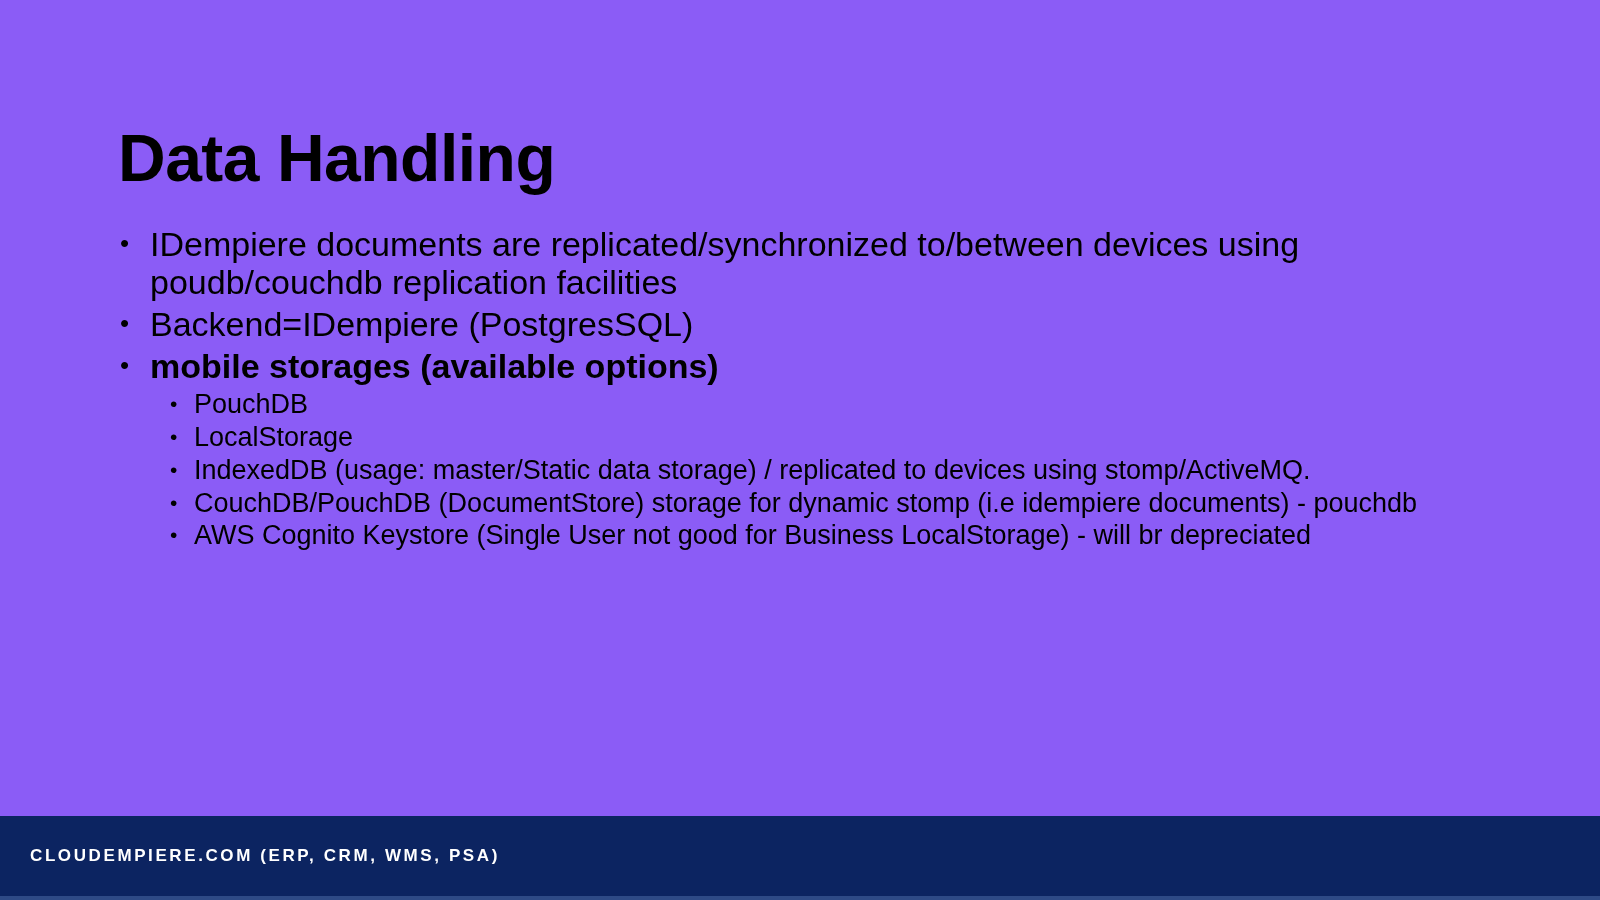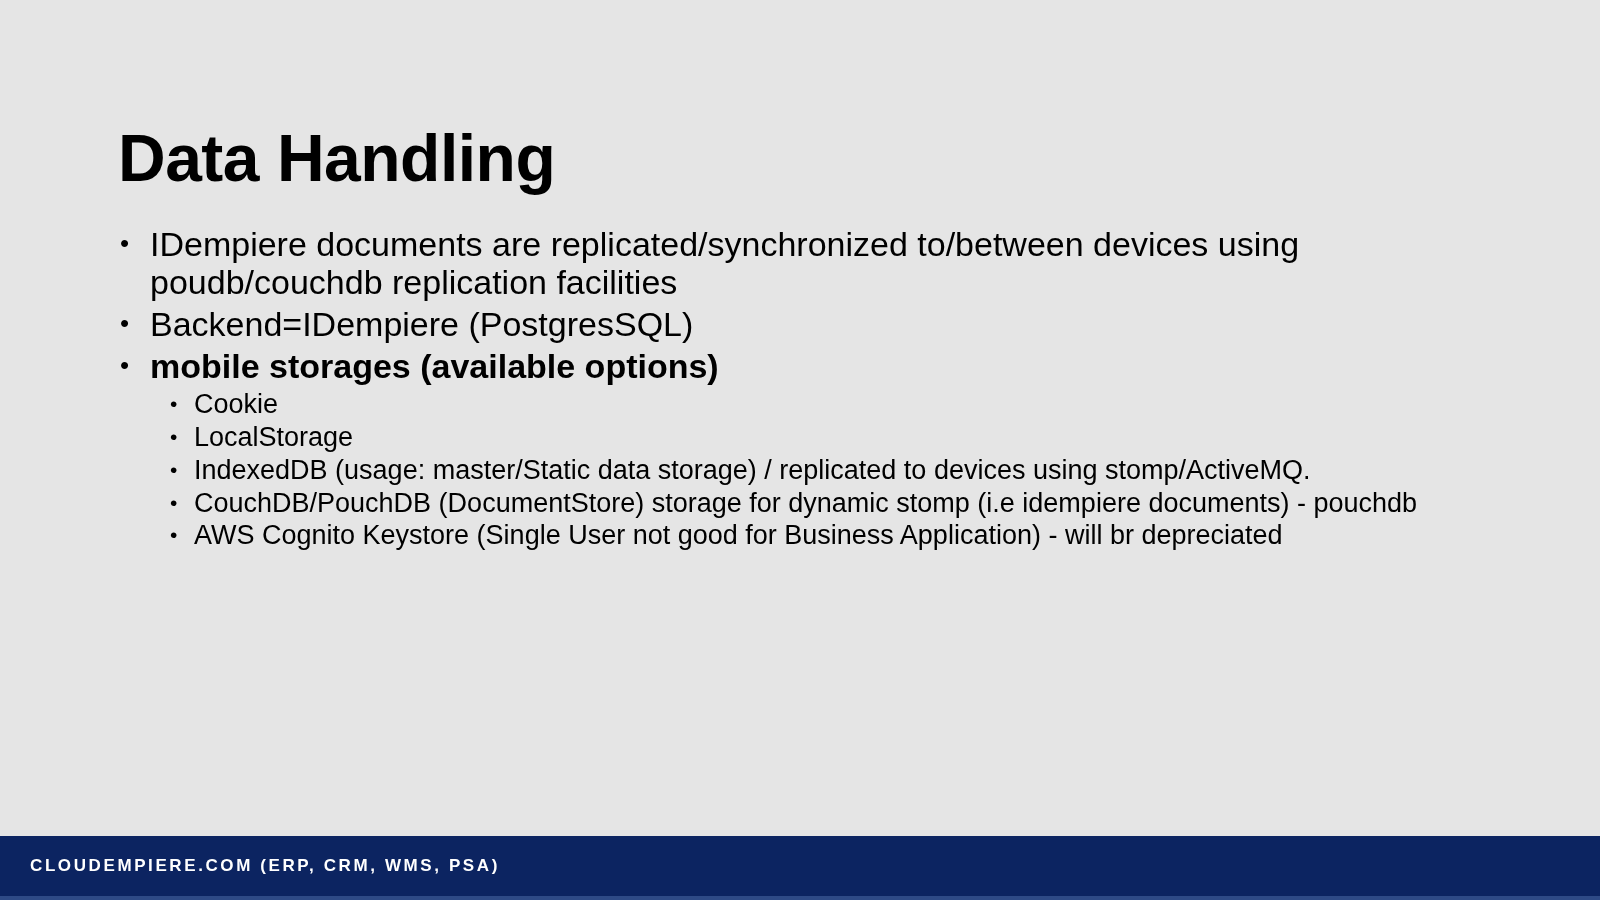--- a/index.html
+++ b/index.html
@@ -11,21 +11,21 @@
     height: 900px;
     background: #ffffff;
     font-family: "Liberation Sans", sans-serif;
     overflow: hidden;
   }
 
   .slide {
     position: relative;
     width: 1600px;
     height: 900px;
-    background: #e5e5e5;
+    background: #8b5cf6;
     box-sizing: border-box;
   }
 
   
   .slide-title {
     position: absolute;
     left: 118px;
     top: 80px;
     width: 1380px;
     font-size: 66px;
@@ -102,21 +102,21 @@
     line-height: 1.45;
     color: #000000;
   }
 
   
   .footer-bar {
     position: absolute;
     left: 0;
     bottom: 4px;
     width: 1600px;
-    height: 60px;
+    height: 80px;
     background: #0c2461;
     display: flex;
     align-items: center;
   }
   .footer-rule {
     position: absolute;
     left: 0;
     bottom: 0;
     width: 1600px;
     height: 4px;
@@ -147,25 +147,25 @@
       </li>
 
       <li class="bullet1">
         <span class="b1-text">Backend=IDempiere (PostgresSQL)</span>
       </li>
 
       <li class="bullet1 bold">
         <span class="b1-text">mobile storages (available options)</span>
 
         <ul class="level2">
-          <li class="bullet2">Cookie</li>
+          <li class="bullet2">PouchDB</li>
           <li class="bullet2">LocalStorage</li>
           <li class="bullet2">IndexedDB (usage: master/Static data storage) / replicated to devices using stomp/ActiveMQ.</li>
           <li class="bullet2">CouchDB/PouchDB (DocumentStore)  storage for dynamic stomp (i.e idempiere documents) - pouchdb</li>
-          <li class="bullet2">AWS Cognito Keystore (Single User not good for Business Application) - will br depreciated</li>
+          <li class="bullet2">AWS Cognito Keystore (Single User not good for Business LocalStorage) - will br depreciated</li>
         </ul>
       </li>
 
     </ul>
   </div>
 
   <div class="footer-bar">
     <span class="footer-text">CLOUDEMPIERE.COM (ERP, CRM, WMS, PSA)</span>
   </div>
   <div class="footer-rule"></div>

